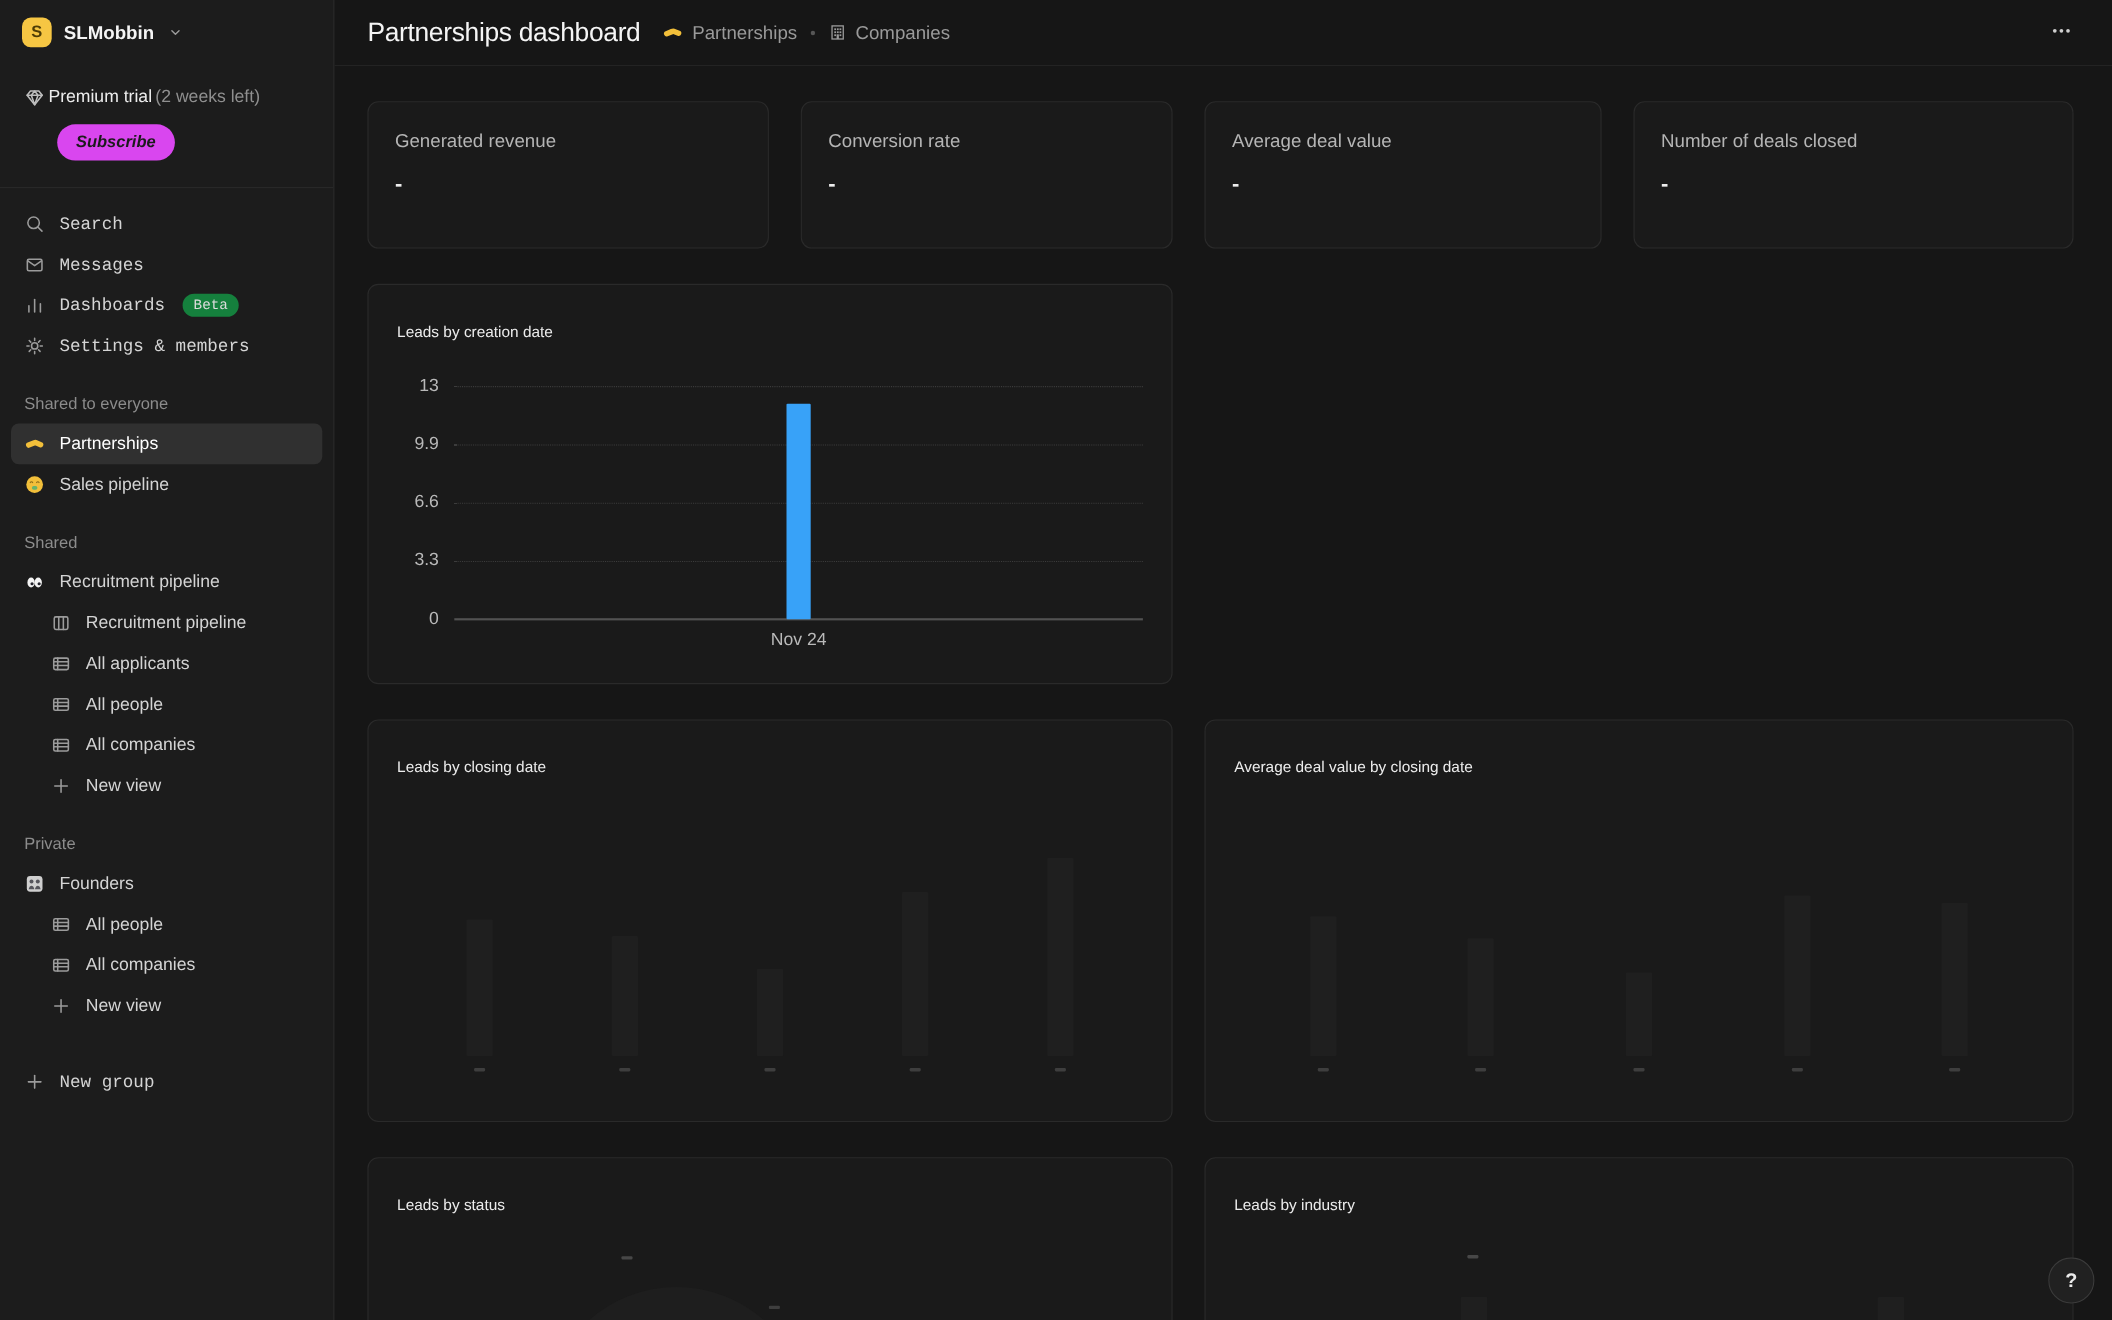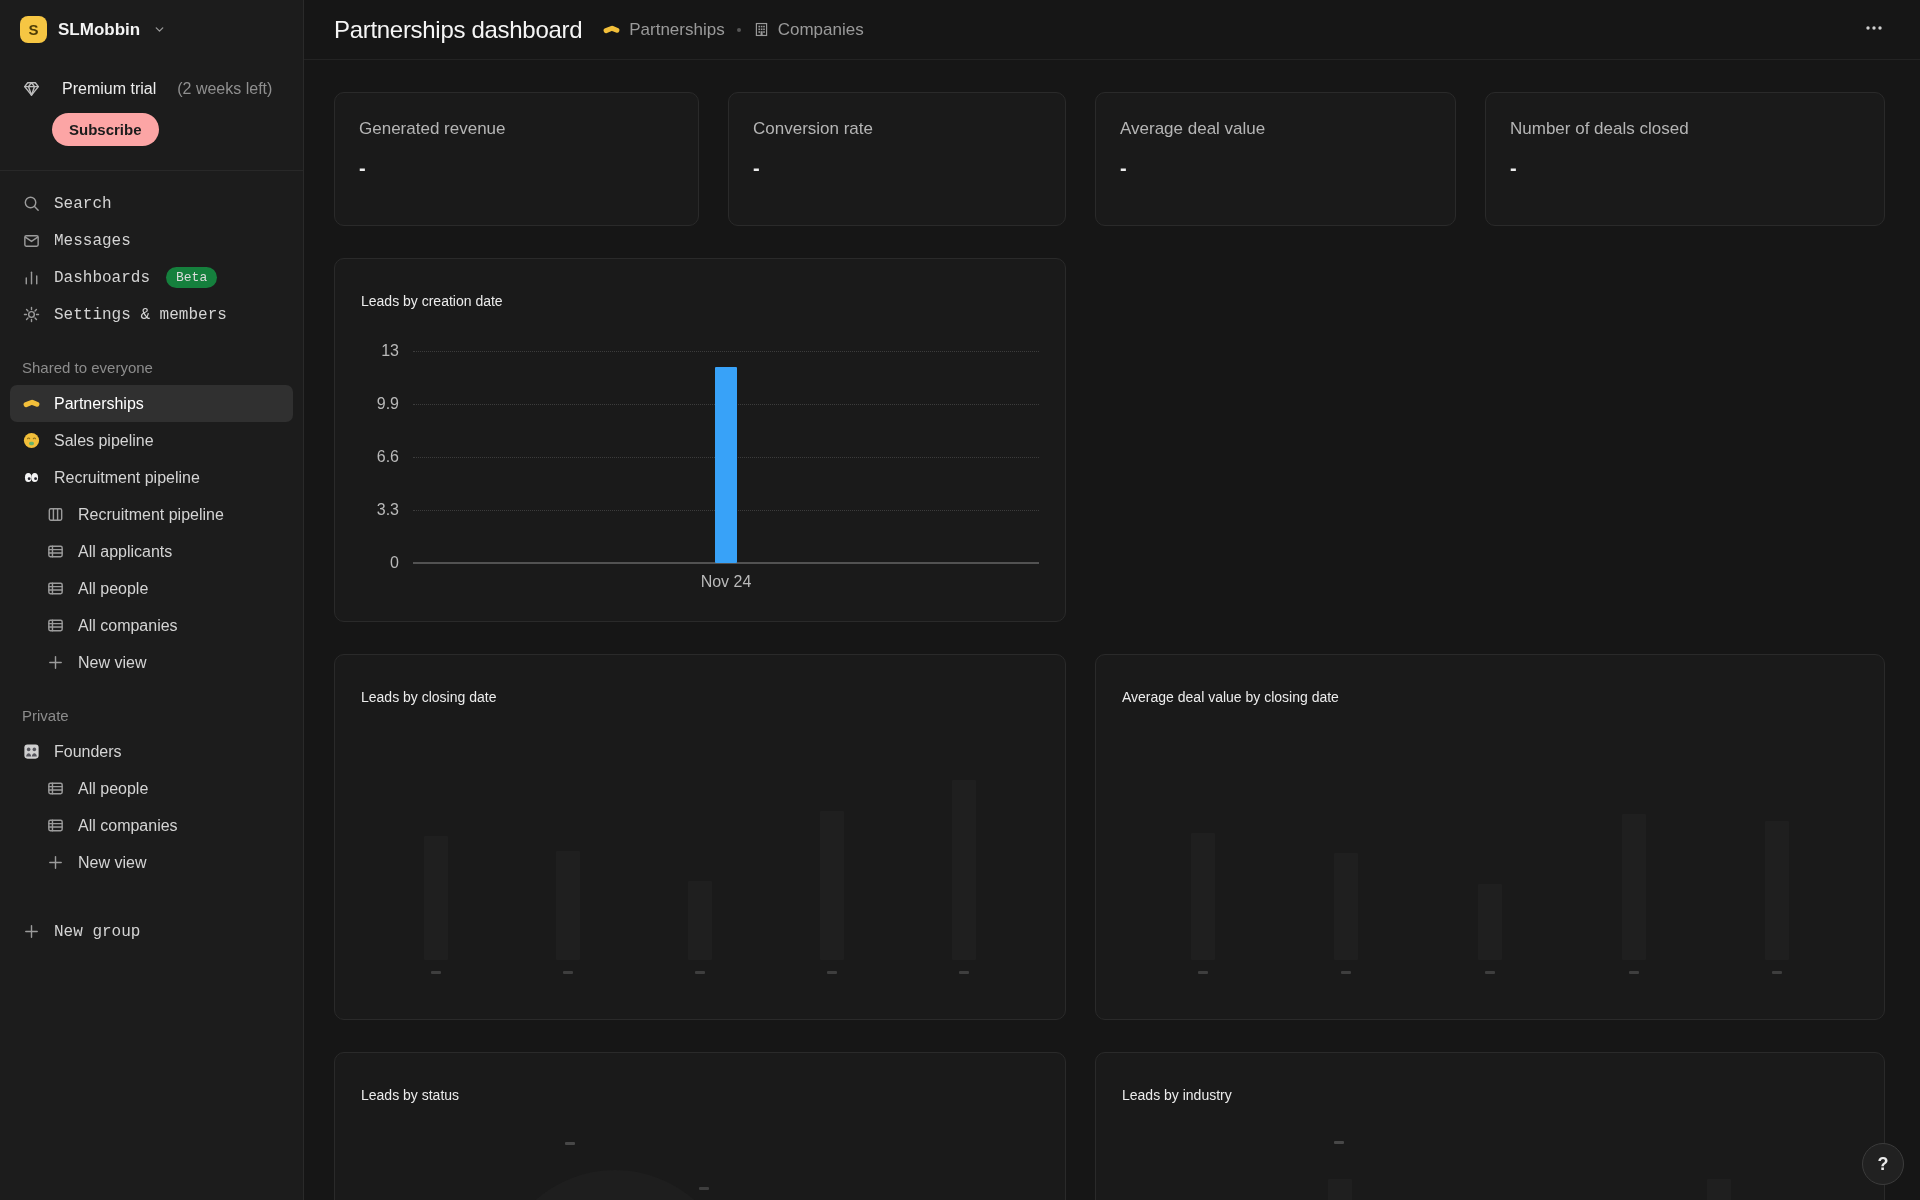--- a/index.html
+++ b/index.html
@@ -9,24 +9,24 @@
     font-family:"Liberation Sans",sans-serif;
     display:flex;
   }
   
   .sidebar{width:304px;min-width:304px;height:100%;background:#1c1c1c;border-right:1px solid #2a2a2a;display:flex;flex-direction:column;box-sizing:border-box;}
   .ws-row{height:59px;min-height:59px;display:flex;align-items:center;padding:0 20px;gap:11px;}
   .ws-logo{width:27px;height:27px;border-radius:8px;background:#f6c643;color:#4d3c06;font-weight:700;font-size:15px;display:flex;align-items:center;justify-content:center;}
   .ws-name{font-size:17px;font-weight:700;color:#f4f4f4;}
   .chev{display:flex;color:#9a9a9a;margin-left:2px;}
   .trial{padding:20px 22px 24px 22px;border-bottom:1px solid #282828;}
-  .trial-row{display:flex;gap:21px;align-items:center;font-size:16px;color:#ededed;}
+  .trial-row{display:flex;gap:3px;align-items:center;font-size:16px;color:#ededed;}
   .trial-row .icn{color:#bdbdbd;display:flex;}
   .trial-note{color:#8f8f8f;}
-  .subscribe{margin:15px 0 0 30px;background:#fca5a5;color:#1b1b1b;border:none;border-radius:17px;padding:8px 17px;font-size:15px;font-weight:700;font-family:"Liberation Sans",sans-serif;cursor:pointer;}
+  .subscribe{margin:15px 0 0 30px;background:#d946ef;color:#1b1b1b;border:none;border-radius:17px;padding:8px 17px;font-size:15px;font-weight:700;font-family:"Liberation Sans",sans-serif;cursor:pointer;font-style:italic;}
   .nav{padding:14px 10px 0 10px;font-family:Liberation Mono, monospace;}
   .item{height:37px;display:flex;align-items:center;gap:13px;padding:0 12px;border-radius:7px;font-size:16px;color:#d4d4d4;cursor:pointer;box-sizing:border-box;}
   .item .icn{width:19px;height:19px;min-width:19px;color:#9b9b9b;display:flex;align-items:center;justify-content:center;}
   .item.active{background:#303030;color:#ffffff;}
   .item.indent{margin-left:24px;}
   .item .lbl{white-space:nowrap;}
   .badge{margin-left:3px;background:#15803d;color:#dcdcdc;font-size:13px;padding:3px 10px;border-radius:11px;}
   .sec-h{padding:26px 22px 9px 22px;font-size:15px;color:#8c8c8c;}
   .sec-items{padding:0 10px;}
   .new-group{margin-top:18px;}
@@ -145,20 +145,21 @@
           <span class="icn">
             <svg width="19" height="19" viewBox="0 0 20 20">
               <circle cx="10" cy="10" r="8" fill="#f2bf3a"></circle>
               <path d="M5.8 8.1c.6-1.1 1.8-1.1 2.3 0M11.9 8.1c.6-1.1 1.8-1.1 2.3 0" stroke="#8a6d1a" stroke-width="1.1" fill="none" stroke-linecap="round"></path>
               <rect x="7.4" y="11.3" width="5.2" height="3.6" rx="1.7" fill="#67b36b"></rect>
             </svg>
           </span>
           <span class="lbl">Sales pipeline</span>
         </div>
       </div>
+      <div class="sec-h">Shared</div>
       <div class="sec-items">
         <div class="item">
           <span class="icn">
             <svg width="19" height="19" viewBox="0 0 20 20">
               <ellipse cx="6.6" cy="10" rx="3.5" ry="4.8" fill="#f4f4f4"></ellipse>
               <ellipse cx="13.4" cy="10" rx="3.5" ry="4.8" fill="#f4f4f4"></ellipse>
               <circle cx="7.5" cy="11.2" r="1.5" fill="#22222a"></circle>
               <circle cx="14.3" cy="11.2" r="1.5" fill="#22222a"></circle>
             </svg>
           </span>

